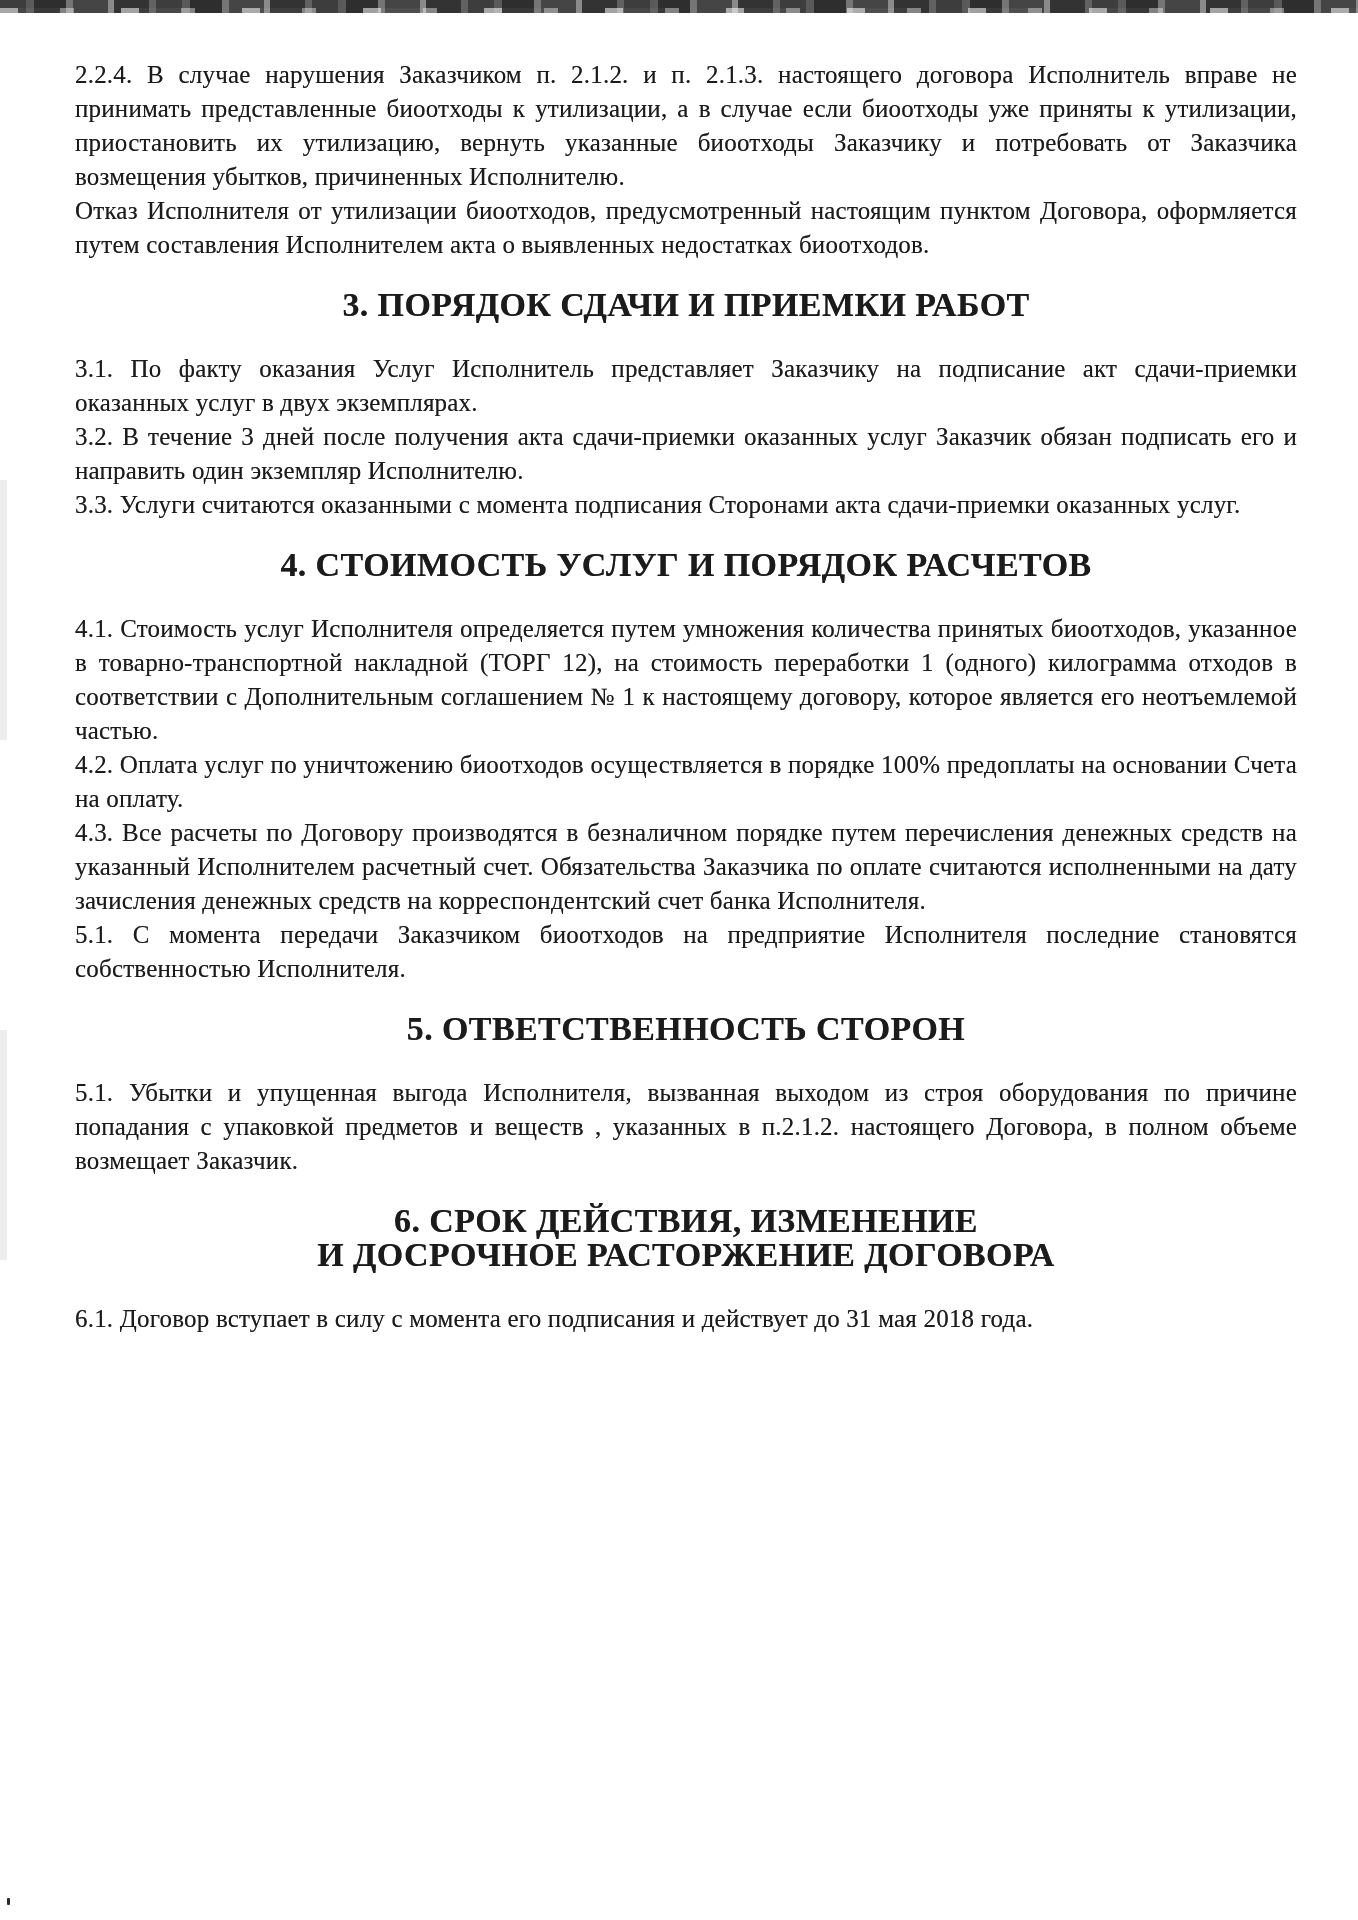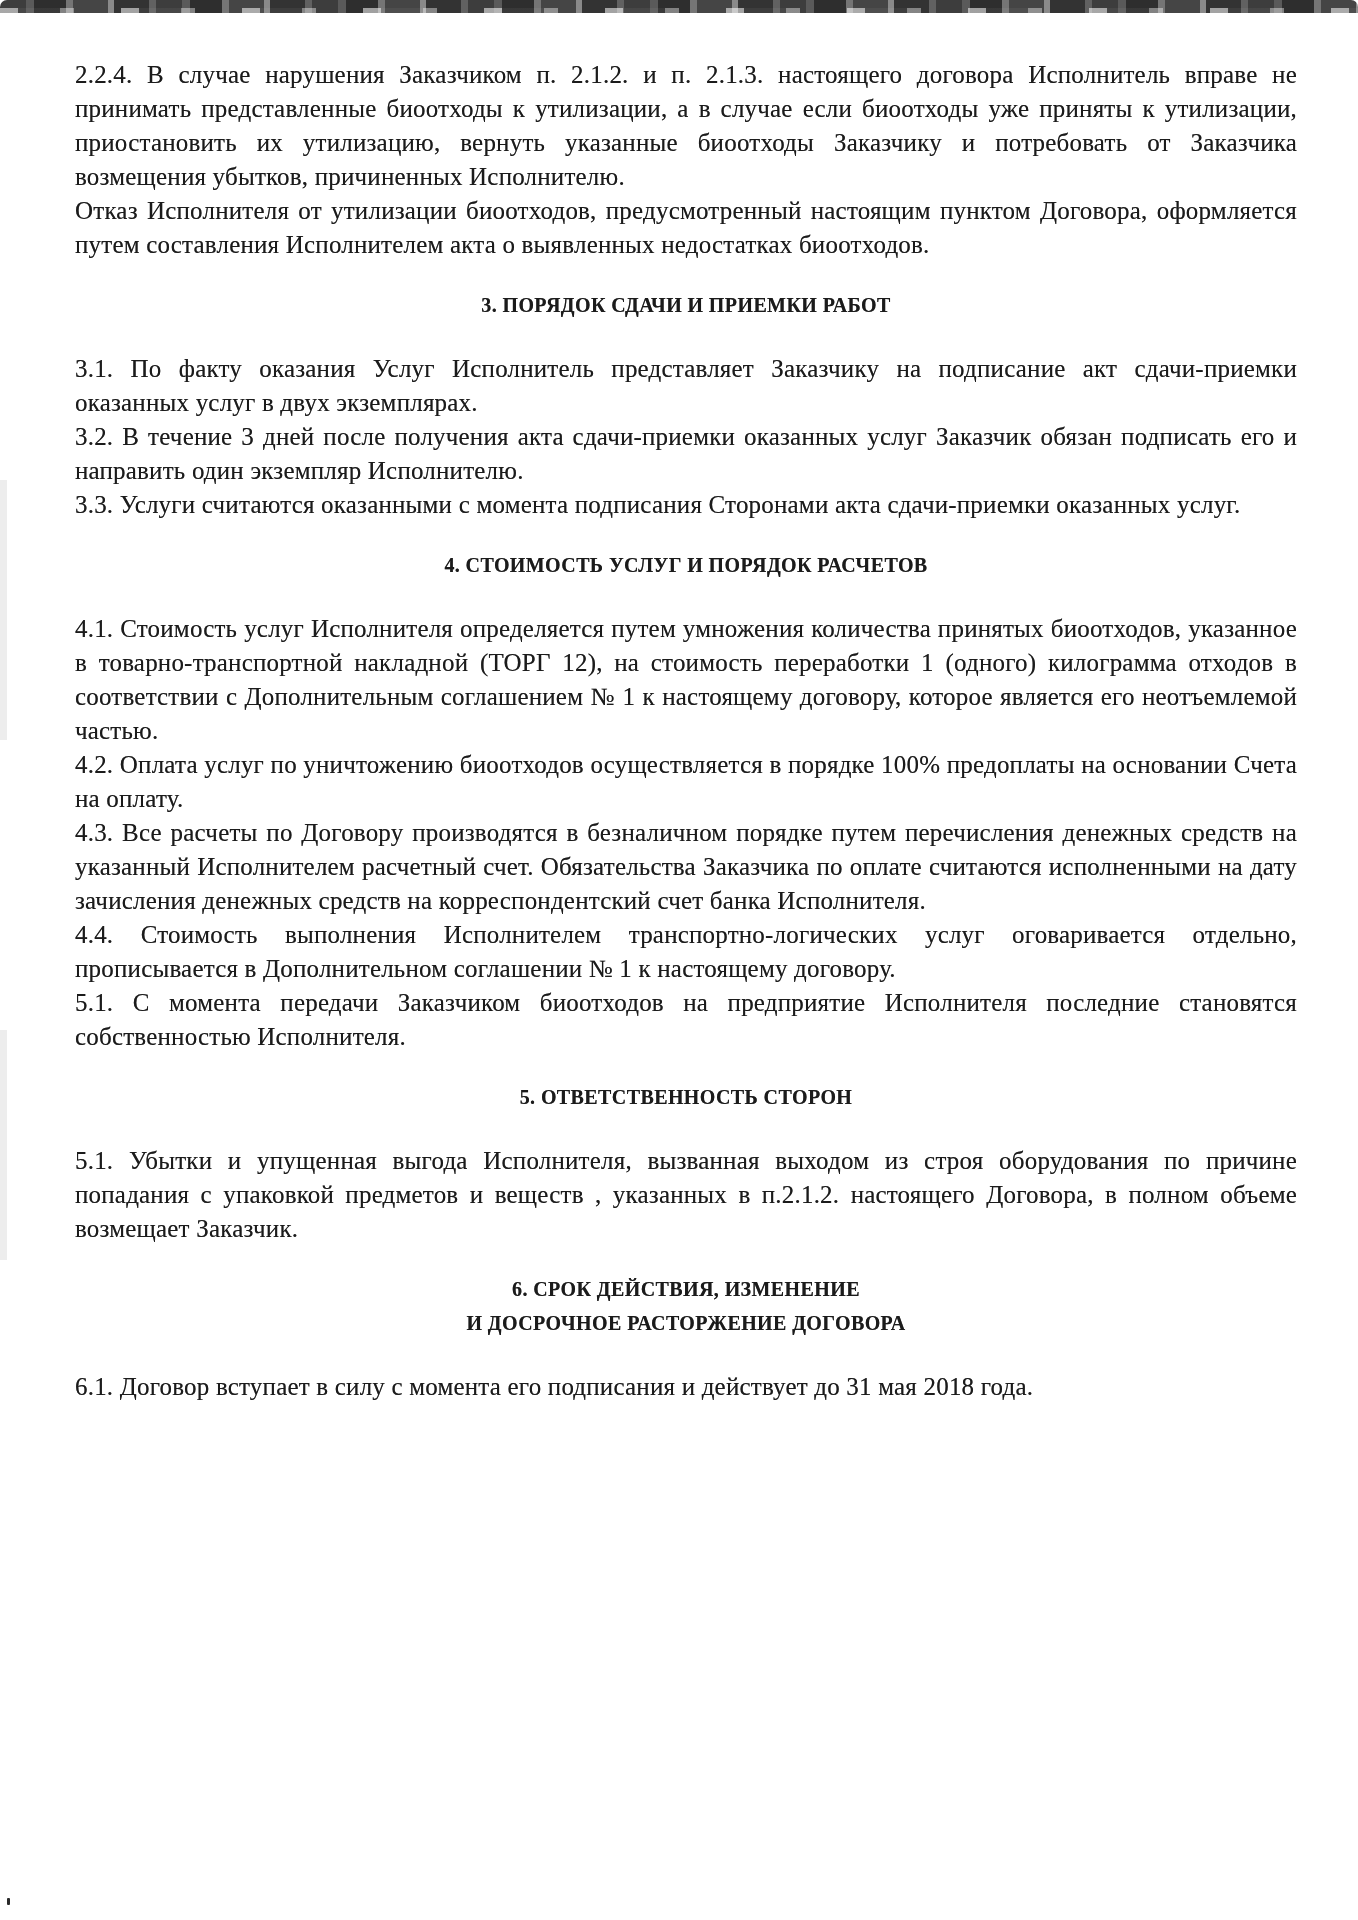--- a/index.html
+++ b/index.html
@@ -8,21 +8,20 @@
     background: #ffffff;
   }
   .page {
     position: relative;
     width: 1358px;
     height: 1920px;
     background: #ffffff;
     overflow: hidden;
     font-family: "Liberation Serif", "DejaVu Serif", serif;
     color: #1b1b1b;
-    border-radius: 7px;
   }
   
   .scan-band {
     position: absolute;
     top: 0; left: 0;
     width: 1358px;
     height: 13px;
     background:
       repeating-linear-gradient(90deg,
         #3d3d3d 0px, #3d3d3d 26px,
@@ -75,21 +74,21 @@
   .doc p {
     margin: 0;
     font-size: 25px;
     line-height: 34px;
     text-align: justify;
     letter-spacing: 0.2px;
     text-shadow: 0 0 0.5px rgba(20,20,20,0.55);
   }
   .doc h2 {
     margin: 26px 0 30px 0;
-    font-size: 20px;
+    font-size: 34px;
     line-height: 34px;
     font-weight: bold;
     text-align: center;
     letter-spacing: 0.4px;
     white-space: pre-line;
     text-shadow: 0 0 0.5px rgba(20,20,20,0.6);
   }
 </style>
 </head>
 <body>
@@ -107,21 +106,20 @@
 
     <h2>3. ПОРЯДОК СДАЧИ И ПРИЕМКИ РАБОТ</h2>
     <p>3.1. По факту оказания Услуг Исполнитель представляет Заказчику на подписание акт сдачи-приемки оказанных услуг в двух экземплярах.</p>
     <p>3.2. В течение 3 дней после получения акта сдачи-приемки оказанных услуг Заказчик обязан подписать его и направить один экземпляр Исполнителю.</p>
     <p>3.3. Услуги считаются оказанными с момента подписания Сторонами акта сдачи-приемки оказанных услуг.</p>
 
     <h2>4. СТОИМОСТЬ УСЛУГ И ПОРЯДОК РАСЧЕТОВ</h2>
     <p>4.1. Стоимость услуг Исполнителя определяется путем умножения количества принятых биоотходов, указанное в товарно-транспортной накладной (ТОРГ 12), на стоимость переработки  1 (одного) килограмма отходов в соответствии с Дополнительным соглашением № 1 к настоящему договору, которое является его неотъемлемой частью.</p>
     <p>4.2. Оплата услуг по уничтожению биоотходов осуществляется в порядке 100% предоплаты на основании Счета на оплату.</p>
     <p>4.3. Все расчеты по Договору производятся в безналичном порядке путем перечисления денежных средств на указанный Исполнителем расчетный счет. Обязательства Заказчика по оплате считаются исполненными на дату зачисления денежных средств на корреспондентский счет банка Исполнителя.</p>
-    <p>4.4. Стоимость выполнения Исполнителем транспортно-логических услуг оговаривается отдельно, прописывается в Дополнительном соглашении № 1 к настоящему договору.</p>
     <p>5.1. С момента передачи Заказчиком биоотходов на предприятие Исполнителя последние становятся собственностью Исполнителя.</p>
 
     <h2>5. ОТВЕТСТВЕННОСТЬ СТОРОН</h2>
     <p>5.1. Убытки и упущенная выгода Исполнителя, вызванная выходом из строя оборудования по причине попадания  с упаковкой предметов и веществ , указанных в п.2.1.2. настоящего Договора, в полном объеме возмещает Заказчик.</p>
 
     <h2>6. СРОК ДЕЙСТВИЯ, ИЗМЕНЕНИЕ
 И ДОСРОЧНОЕ РАСТОРЖЕНИЕ ДОГОВОРА</h2>
     <p>6.1. Договор вступает в силу с момента его подписания и действует до 31 мая 2018 года.</p>
 
   </div>

